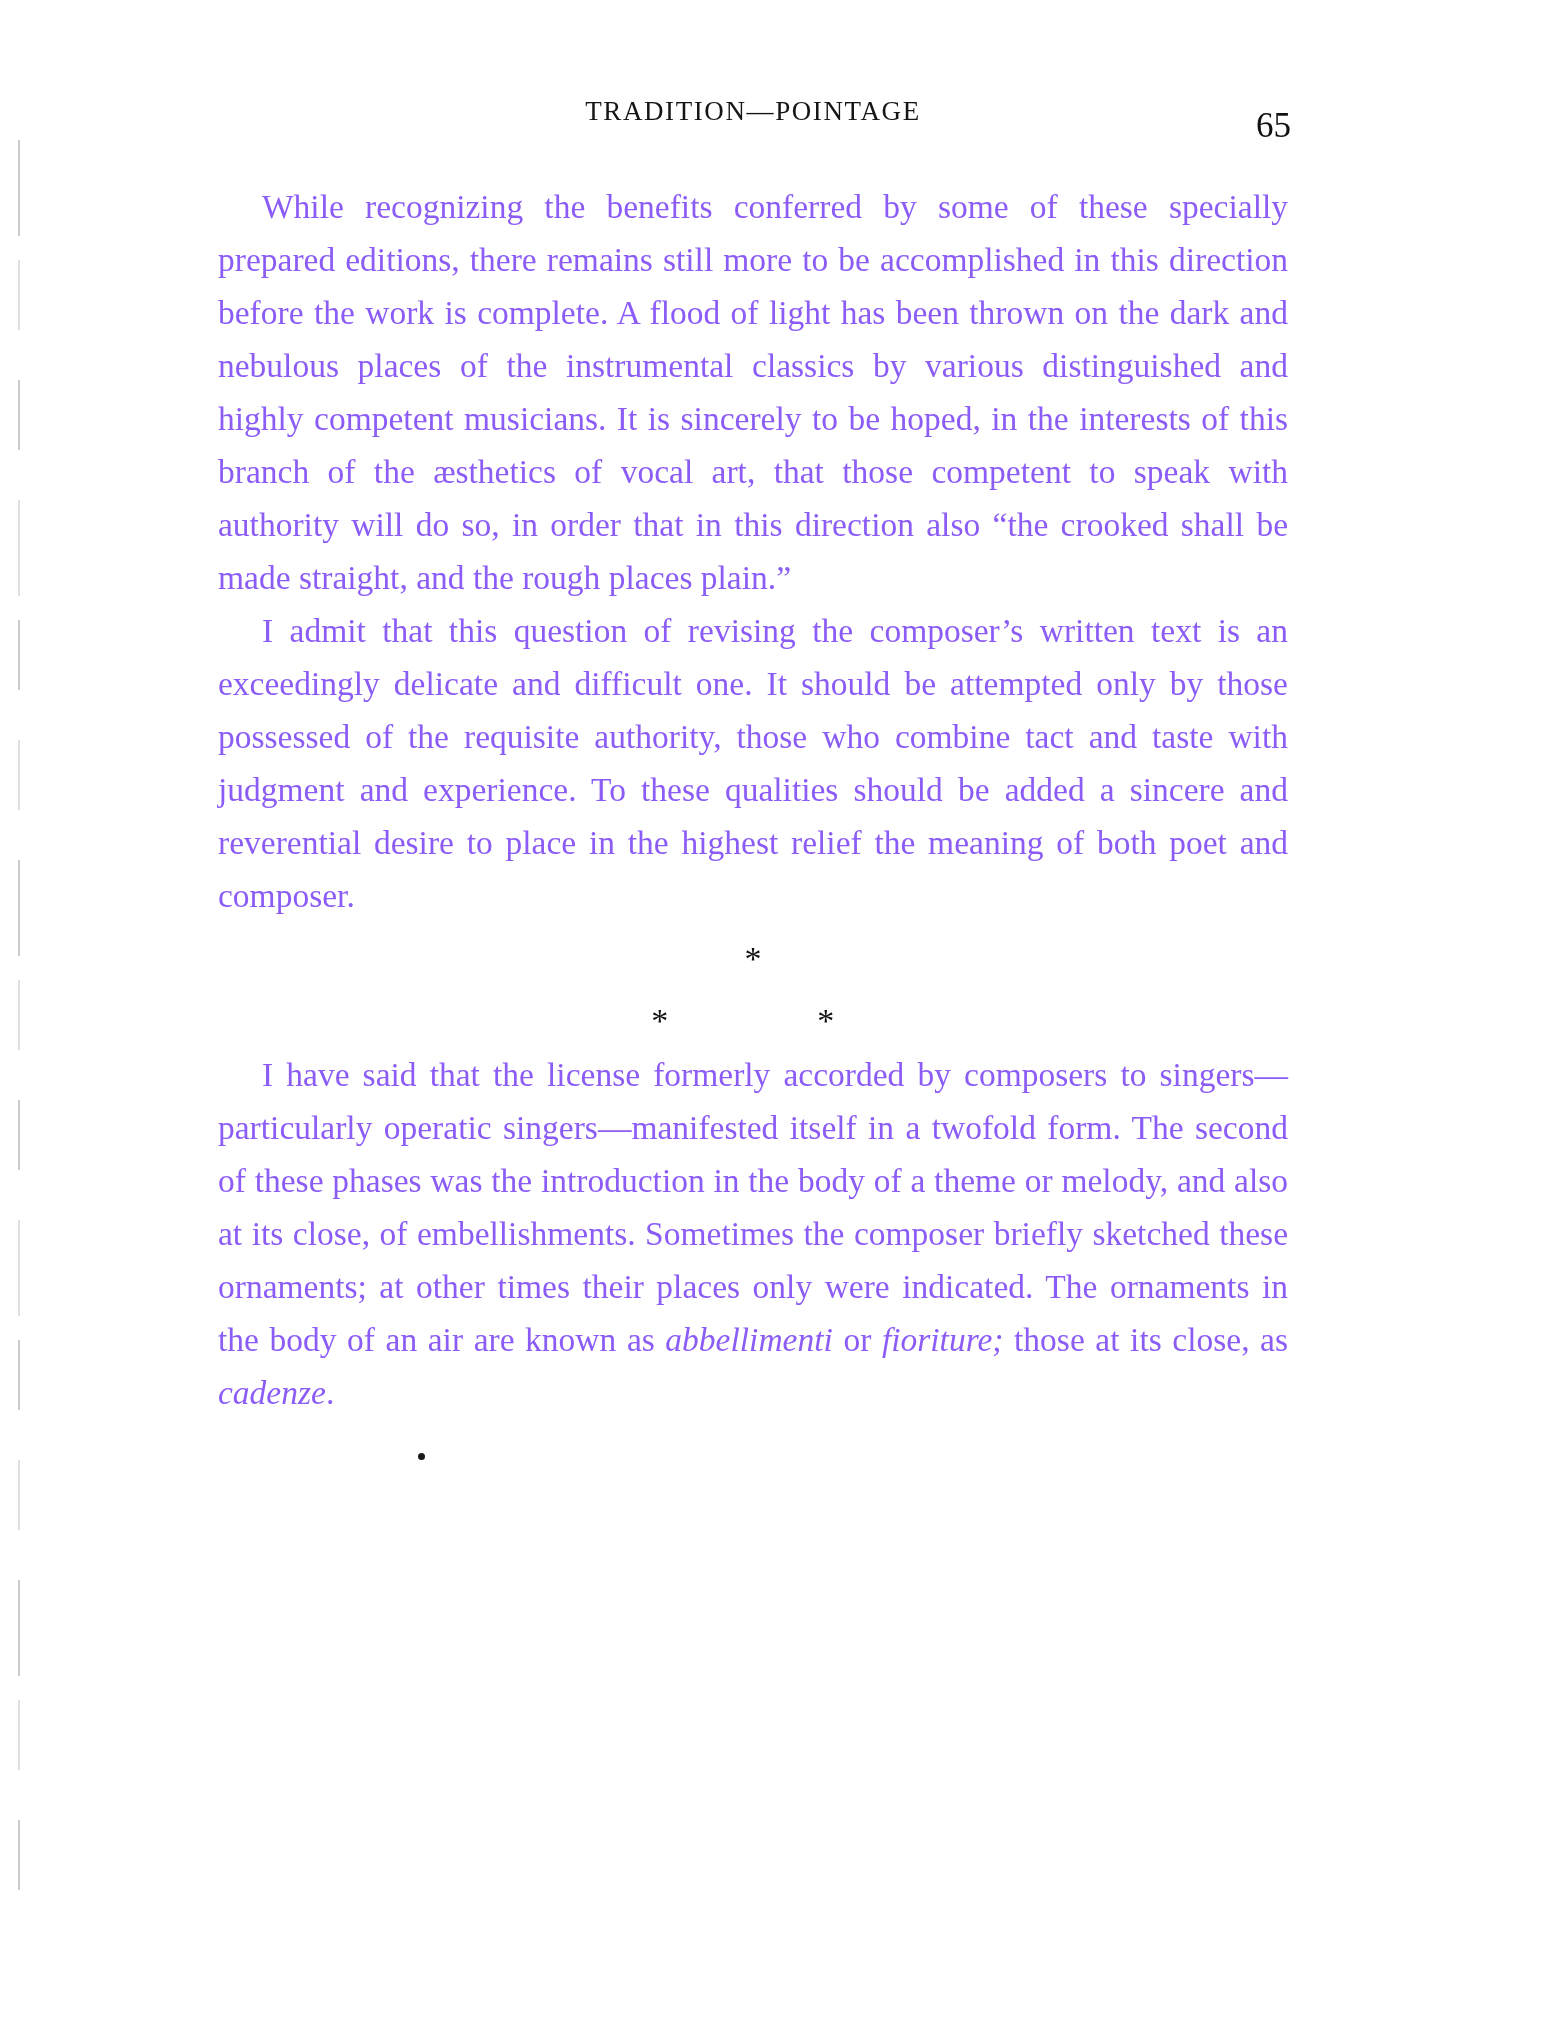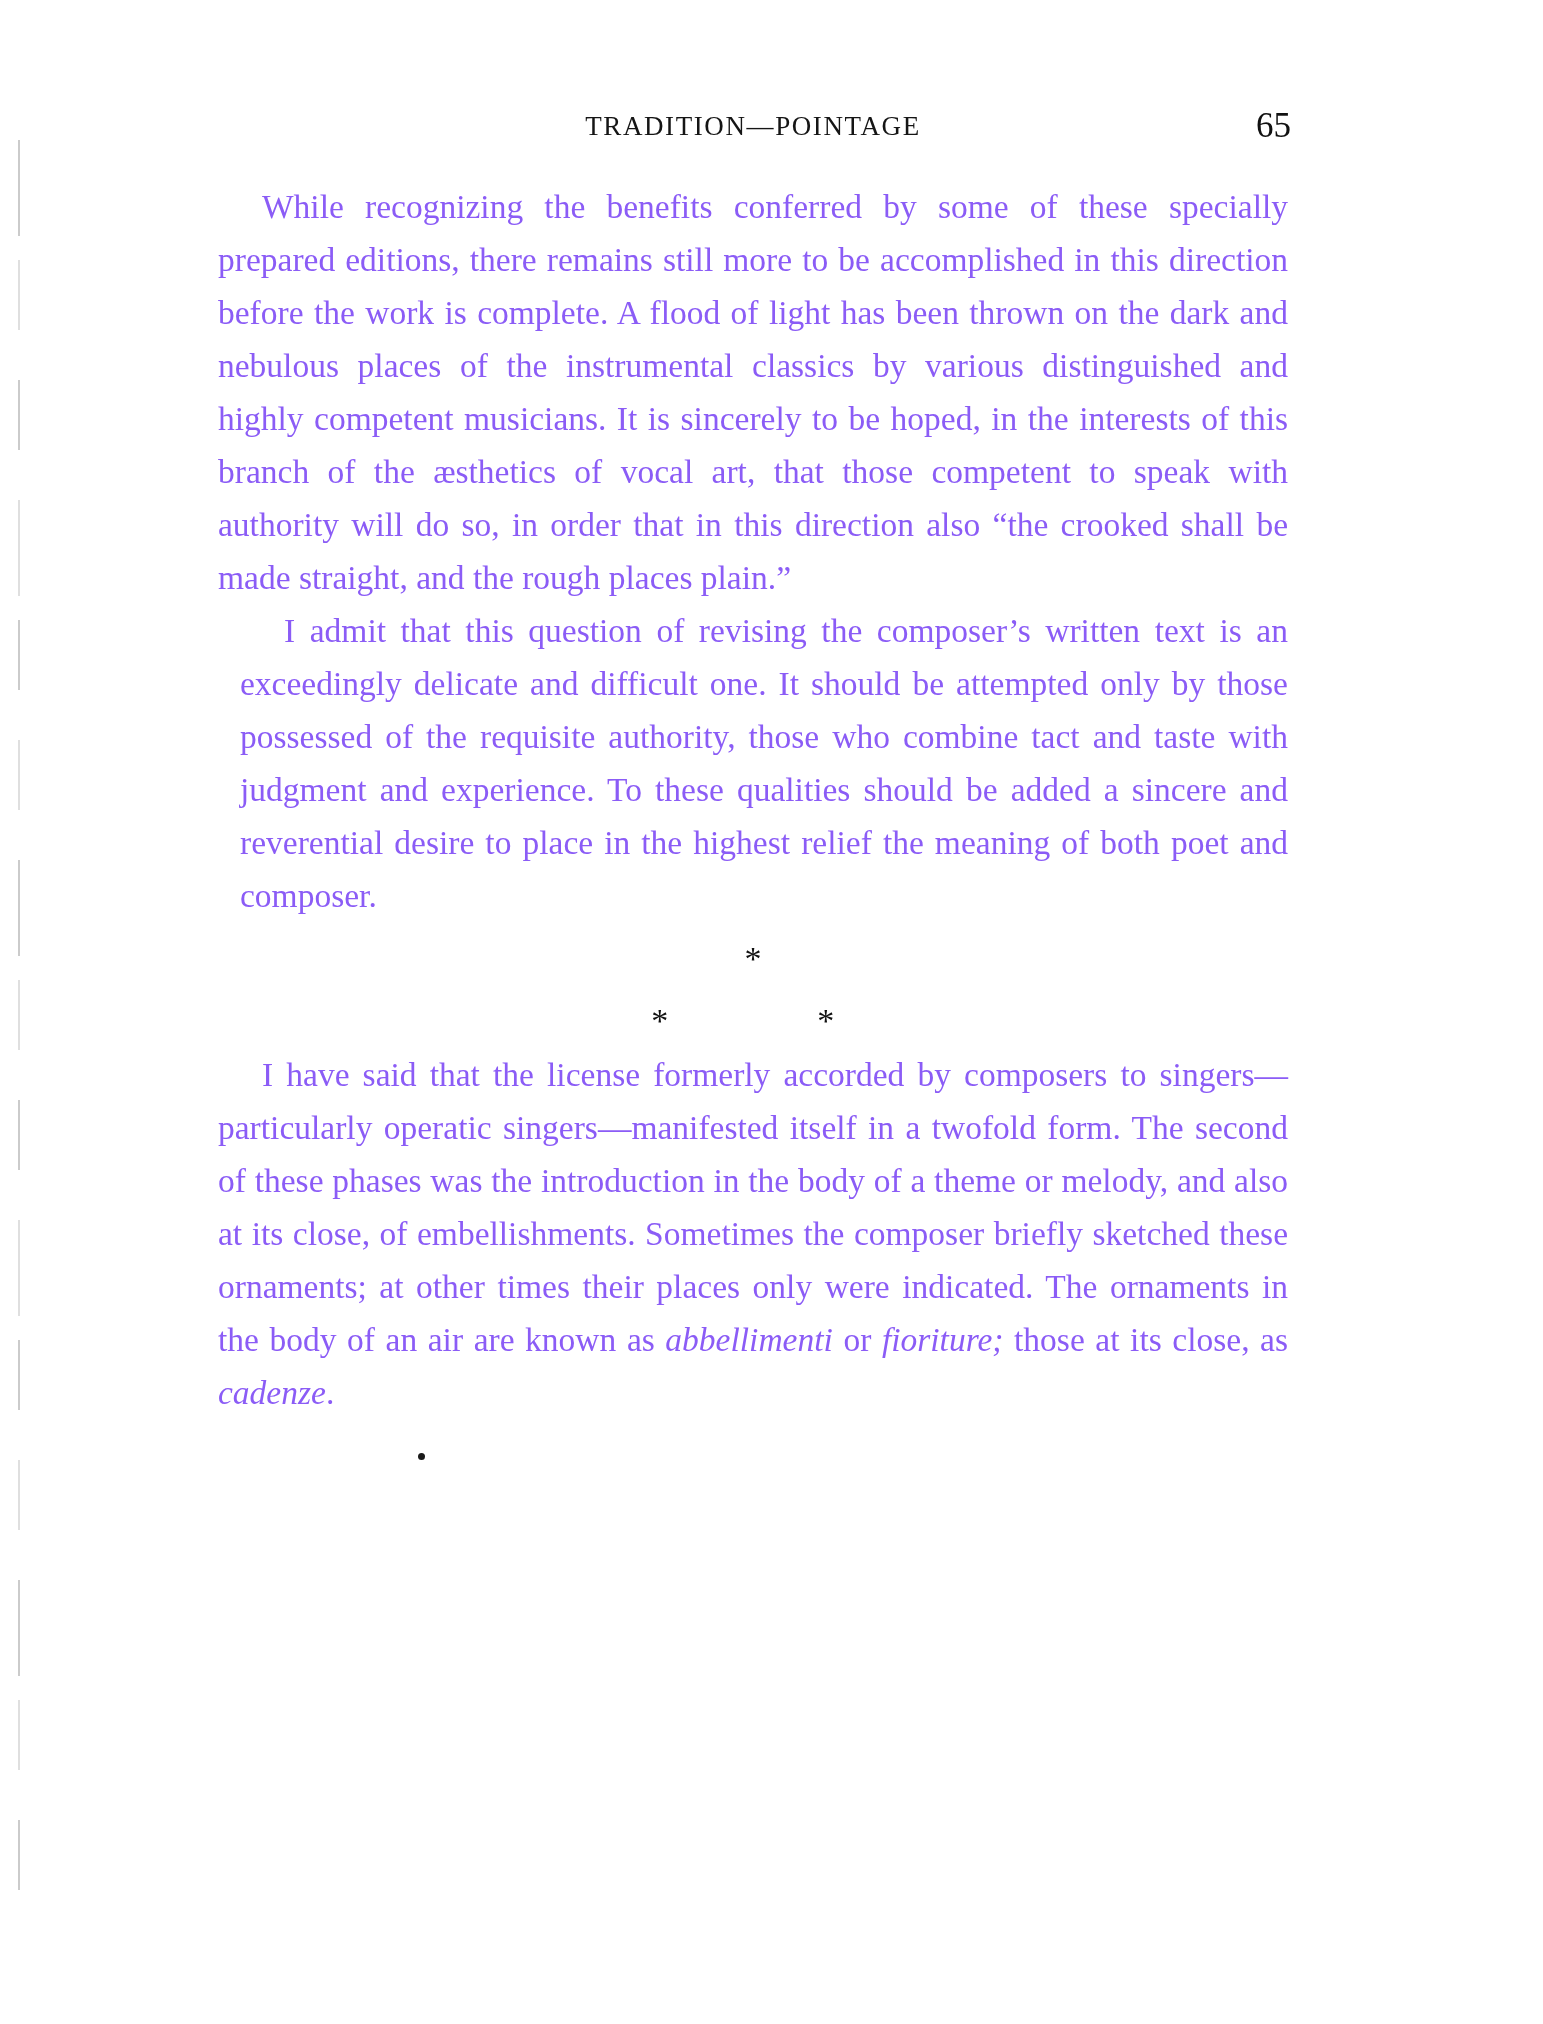--- a/index.html
+++ b/index.html
@@ -39,21 +39,21 @@
 
   .content {
     position: absolute;
     left: 218px;
     top: 96px;
     width: 1070px;
   }
 
   .running-head {
     display: flex;
-    align-items: flex-end;
+    align-items: flex-start;
     justify-content: center;
     position: relative;
     height: 46px;
   }
   .running-head .title {
     font-size: 27px;
     letter-spacing: 1.6px;
     color: #151515;
     font-variant: small-caps;
     text-transform: uppercase;
@@ -76,21 +76,20 @@
     text-indent: 44px;
     color: #8b5cf6;
     -webkit-hyphens: none;
     hyphens: none;
   }
   .para.first {
     margin-top: 38px;
   }
   .para + .para {
     margin-top: 0;
-    margin-left: 22px;
   }
   .para:last-child {
     text-align: left;
   }
 
   .para i, .para em {
   }
 
   
   .asterisks {

